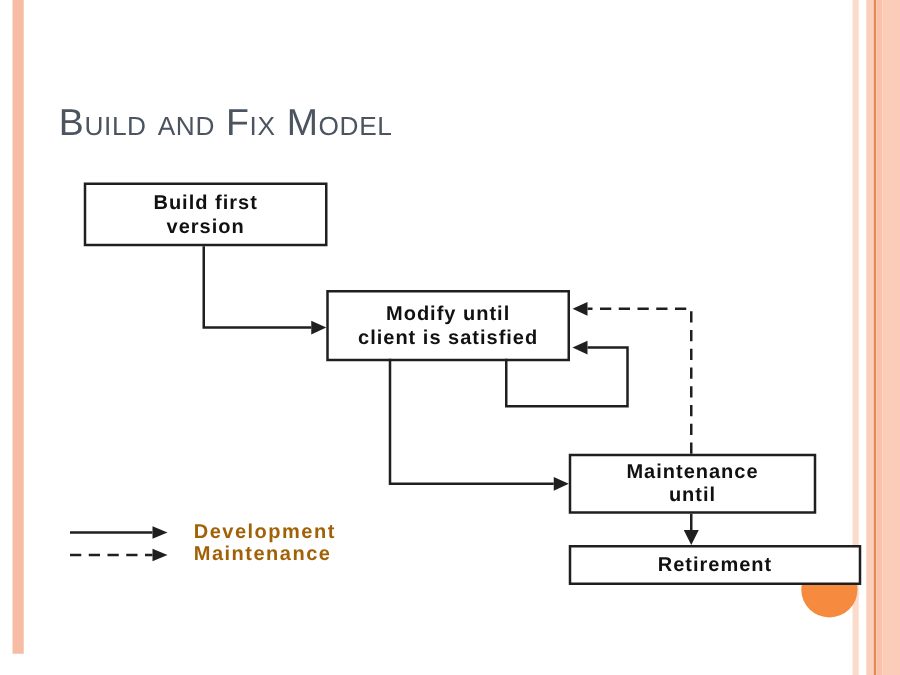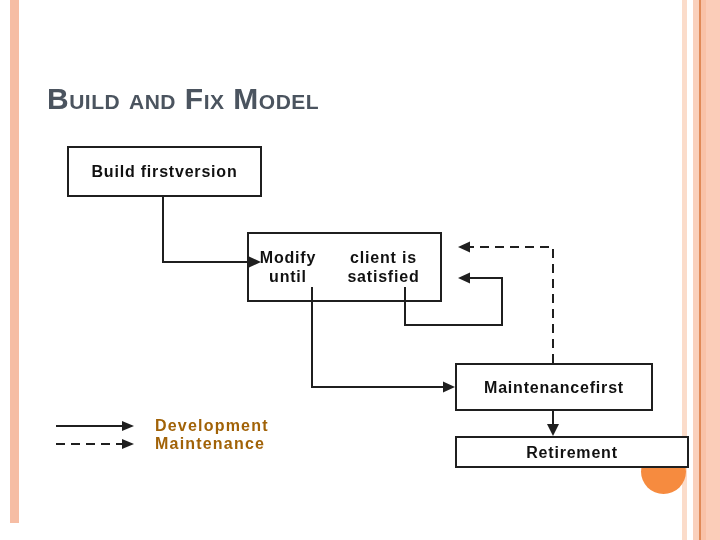--- a/index.html
+++ b/index.html
@@ -11,38 +11,38 @@
   .stripe{position:absolute;top:0;}
   #stripe-left{left:10px;width:9px;height:523px;background:#f6bda4;}
   #stripe-r1{left:682px;width:5px;height:540px;background:#fbdcca;}
   #stripe-r2{left:693px;width:6px;height:540px;background:#fad0bc;}
   #stripe-r3{left:699px;width:2px;height:540px;background:#e18a58;}
   #stripe-r4{left:701px;width:5px;height:540px;background:#f9c2a8;}
   #stripe-r5{left:706px;width:14px;height:540px;background:#fbcdb9;}
   
   #title{
     position:absolute;left:47px;top:82px;
-    font-size:30px;font-weight:700;color:#4b545f;
+    font-size:30px;font-weight:400;color:#4b545f;
     font-variant:small-caps;letter-spacing:0.5px;white-space:nowrap;
   }
   
   #circle{
     position:absolute;left:641px;top:449px;width:45px;height:45px;
     border-radius:50%;background:#f68b3f;z-index:1;
   }
   
   .fbox{
     position:absolute;box-sizing:border-box;background:#ffffff;
     border:2px solid #1f1f1f;z-index:2;
-    display:flex;flex-direction:row;align-items:center;justify-content:center;
+    display:flex;flex-direction:column;align-items:center;justify-content:center;
     font-weight:bold;font-size:16px;color:#111111;letter-spacing:0.8px;
     line-height:19px;text-align:center;
   }
   #box-build{left:67px;top:146px;width:195px;height:51px;}
-  #box-modify{left:247px;top:232px;width:195px;height:70px;}
+  #box-modify{left:261px;top:232px;width:195px;height:57px;}
   #box-maintenance{left:455px;top:363px;width:198px;height:48px;}
   #box-retirement{left:455px;top:436px;width:234px;height:32px;}
   
   #wires{position:absolute;left:0;top:0;z-index:3;pointer-events:none;}
   .wire{stroke:#1f1f1f;stroke-width:2;fill:none;}
   .wire.dashed{stroke-dasharray:9,6;}
   .head{fill:#1f1f1f;stroke:none;}
   
   .legend-label{
     position:absolute;font-weight:bold;font-size:16px;color:#a16207;
@@ -95,21 +95,21 @@
     <div>version</div>
   </div>
 
   <div class="fbox" id="box-modify">
     <div>Modify until</div>
     <div>client is satisfied</div>
   </div>
 
   <div class="fbox" id="box-maintenance">
     <div>Maintenance</div>
-    <div>first</div>
+    <div>until</div>
   </div>
 
   <div class="fbox" id="box-retirement">
     <div>Retirement</div>
   </div>
 
   <div class="legend-label" id="legend-dev">Development</div>
   <div class="legend-label" id="legend-maint">Maintenance</div>
 
 </div>

